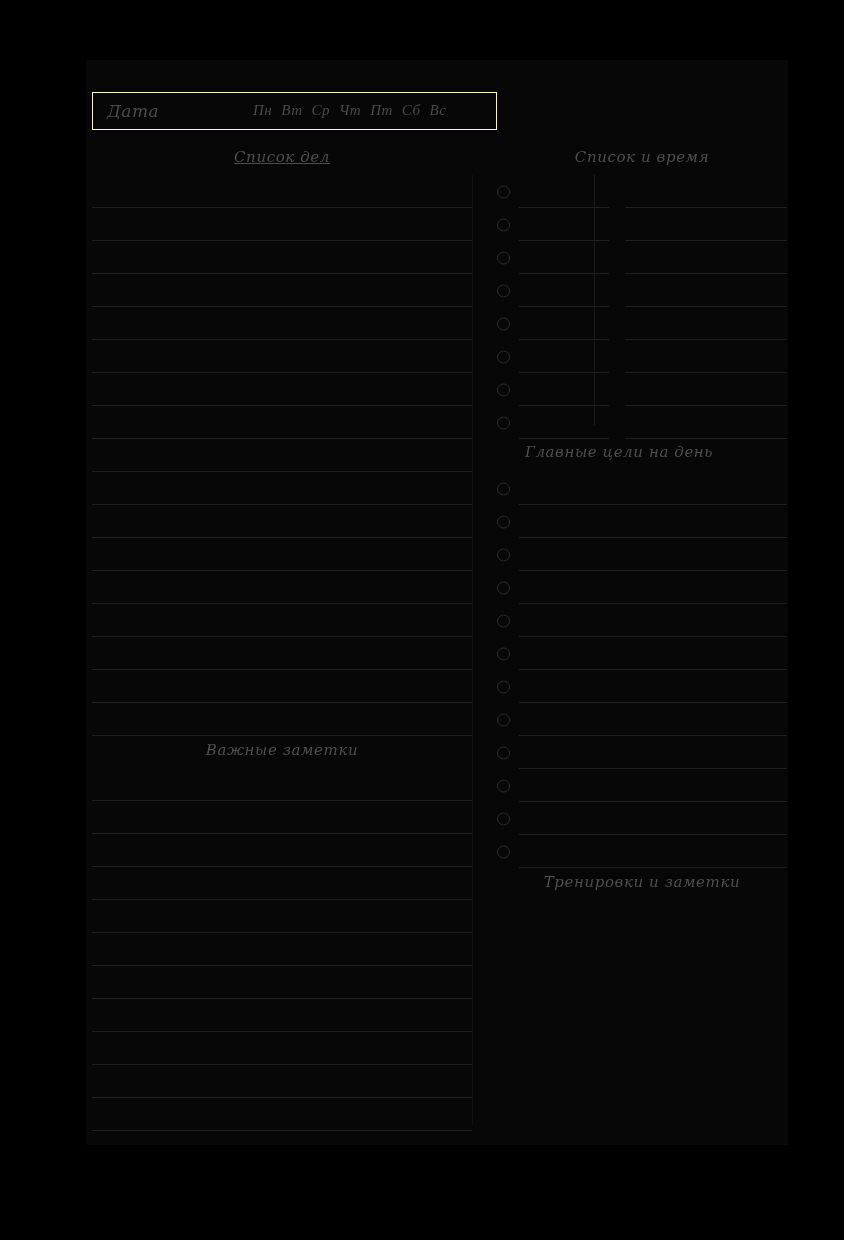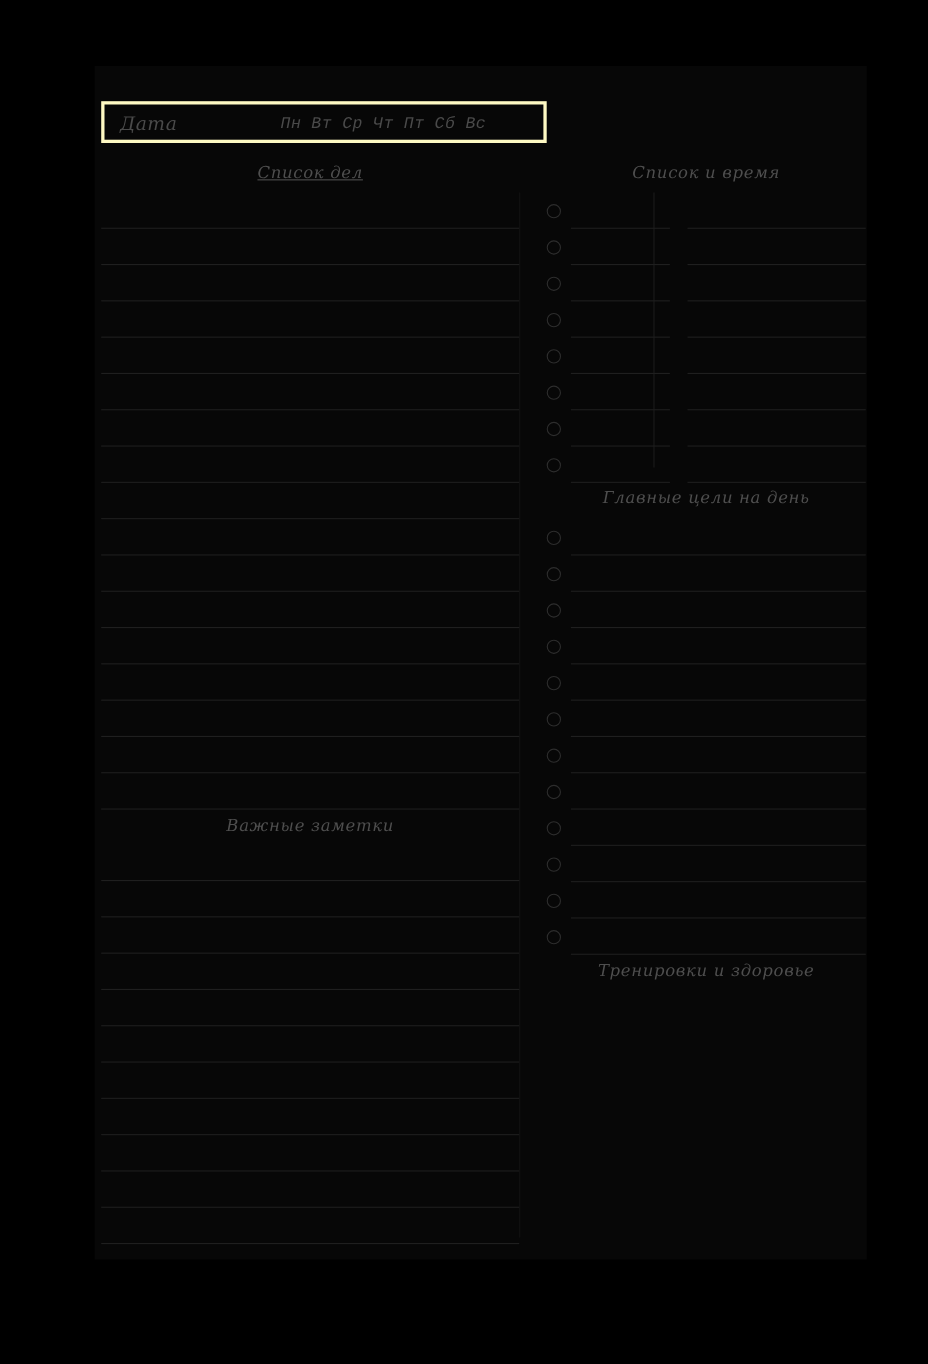--- a/index.html
+++ b/index.html
@@ -33,40 +33,40 @@
     background: #070707;
   }
 
   
   .date-box {
     position: absolute;
     left: 92px;
     top: 92px;
     width: 405px;
     height: 38px;
-    border: 3px solid #fef9c3;
+    border: 1px solid #fef9c3;
     box-sizing: border-box;
   }
   .date-label {
     position: absolute;
     left: 14px;
     top: 8px;
     font-size: 17px;
     color: #4a4a4a;
     font-family: "DejaVu Serif", serif;
     font-style: italic;
     letter-spacing: 0.5px;
   }
   .weekdays {
     position: absolute;
     left: 160px;
     top: 9px;
     font-size: 15px;
     color: #4a4a4a;
-    font-family: Liberation Mono, monospace;
+    font-family: Liberation Serif, serif;
     font-style: italic;
     letter-spacing: 0.5px;
     white-space: nowrap;
   }
   .weekdays span { margin-right: 9px; }
 
   
   .heading {
     position: absolute;
     font-size: 15px;
@@ -241,21 +241,21 @@
         <span class="meet-rule-a"></span>
         <span class="meet-rule-b"></span>
       </div>
       <div class="brow" style="height: 33px;">
         <span class="circ"></span>
         <span class="meet-rule-a"></span>
         <span class="meet-rule-b"></span>
       </div>
     </div>
 
-  <div class="heading" style="left:497px; top:443px; width:290px;text-align:center;">Главные цели на день</div>
+  <div class="heading" style="left:474px; top:443px; width:290px;text-align:center;">Главные цели на день</div>
 
   <div class="bullets" id="goal-rows" style="left:497px; top:472px; width:290px;">
       <div class="brow" style="height: 33px;">
         <span class="circ"></span>
         <span class="rule"></span>
       </div>
       <div class="brow" style="height: 33px;">
         <span class="circ"></span>
         <span class="rule"></span>
       </div>
@@ -294,17 +294,17 @@
       <div class="brow" style="height: 33px;">
         <span class="circ"></span>
         <span class="rule"></span>
       </div>
       <div class="brow" style="height: 33px;">
         <span class="circ"></span>
         <span class="rule"></span>
       </div>
     </div>
 
-  <div class="heading" style="left:497px; top:873px; width:290px;">Тренировки и здоровье</div>
+  <div class="heading" style="left:497px; top:873px; width:290px;">Тренировки и заметки</div>
 
   <div class="lines" id="health-lines" style="left:497px; top:900px; width:290px;"></div>
 
 </div>
 
 </body></html>

